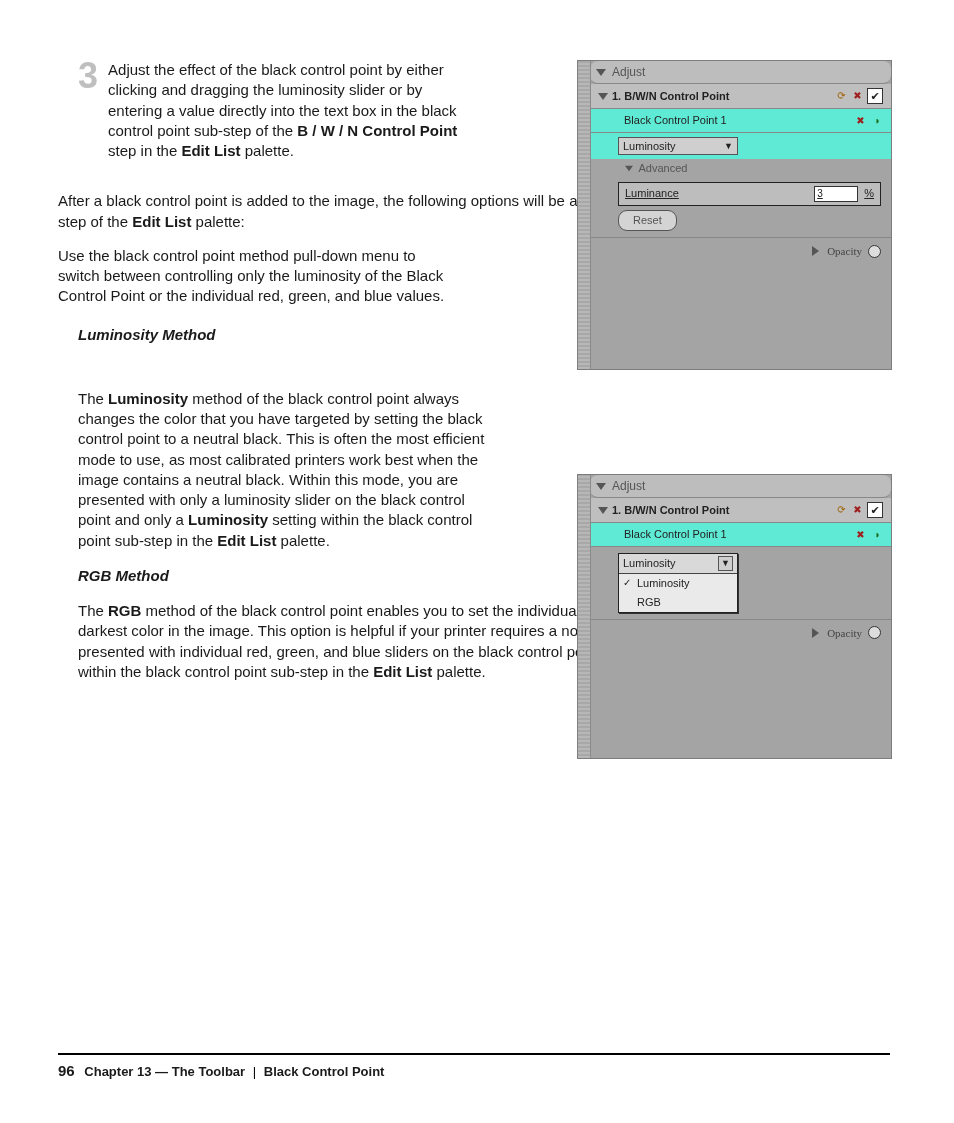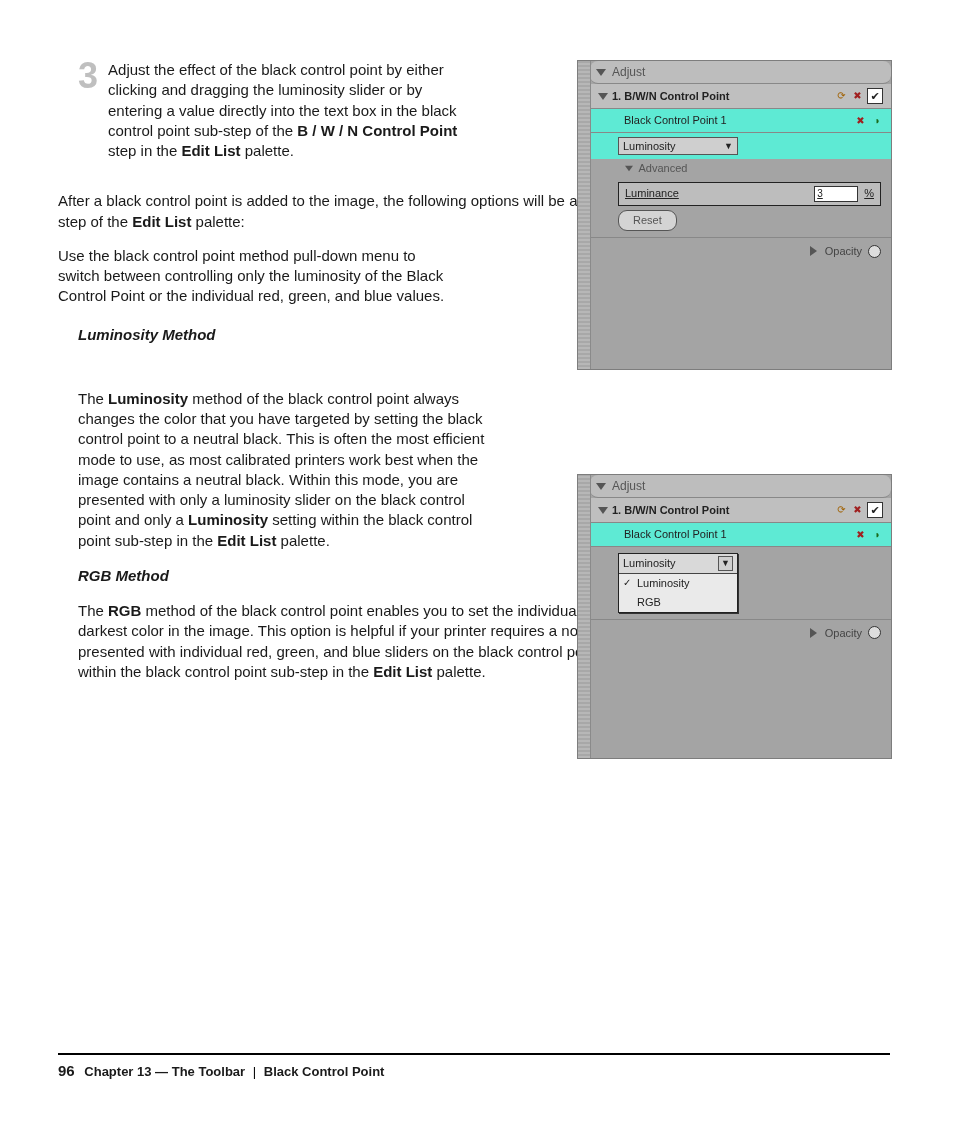--- a/index.html
+++ b/index.html
@@ -73,21 +73,21 @@
   .opt.sel::before{content:"✓";position:absolute;left:4px;top:2px;font-size:10px;}
   .inp{width:38px;height:14px;background:#fff;border:1px solid #333;font-size:10px;
        padding:0 2px;}
   .btn{display:inline-block;padding:2px 14px;background:#d4d4d4;
        border:1px solid #555;border-radius:9px;color:#555;font-size:11px;}
   .lumrow{display:flex;align-items:center;gap:0;border:1px solid #222;
           margin:6px 10px 4px 28px;padding:3px 6px;background:#bdbdbd;text-decoration:underline;}
   .advrow{margin:2px 10px 2px 34px;color:#555;}
   .resetwrap{margin:4px 0 0 28px;}
   .oprow{display:flex;justify-content:flex-end;align-items:center;gap:6px;
-         padding:6px 10px;color:#444;}
+         padding:6px 10px;color:#444;font-family:Liberation Serif, serif;}
   .radio{width:11px;height:11px;border:1px solid #333;border-radius:50%;background:#ddd;}
 
   
   .ftr{
     position:absolute;left:58px;right:64px;bottom:42px;
     border-top:2px solid #000;padding-top:6px;font-size:13px;
   }
   .ftr .pn{font-weight:700;font-size:15px;margin-right:6px;}
   .ftr .sep{margin:0 4px;color:#000;}
 </style>

